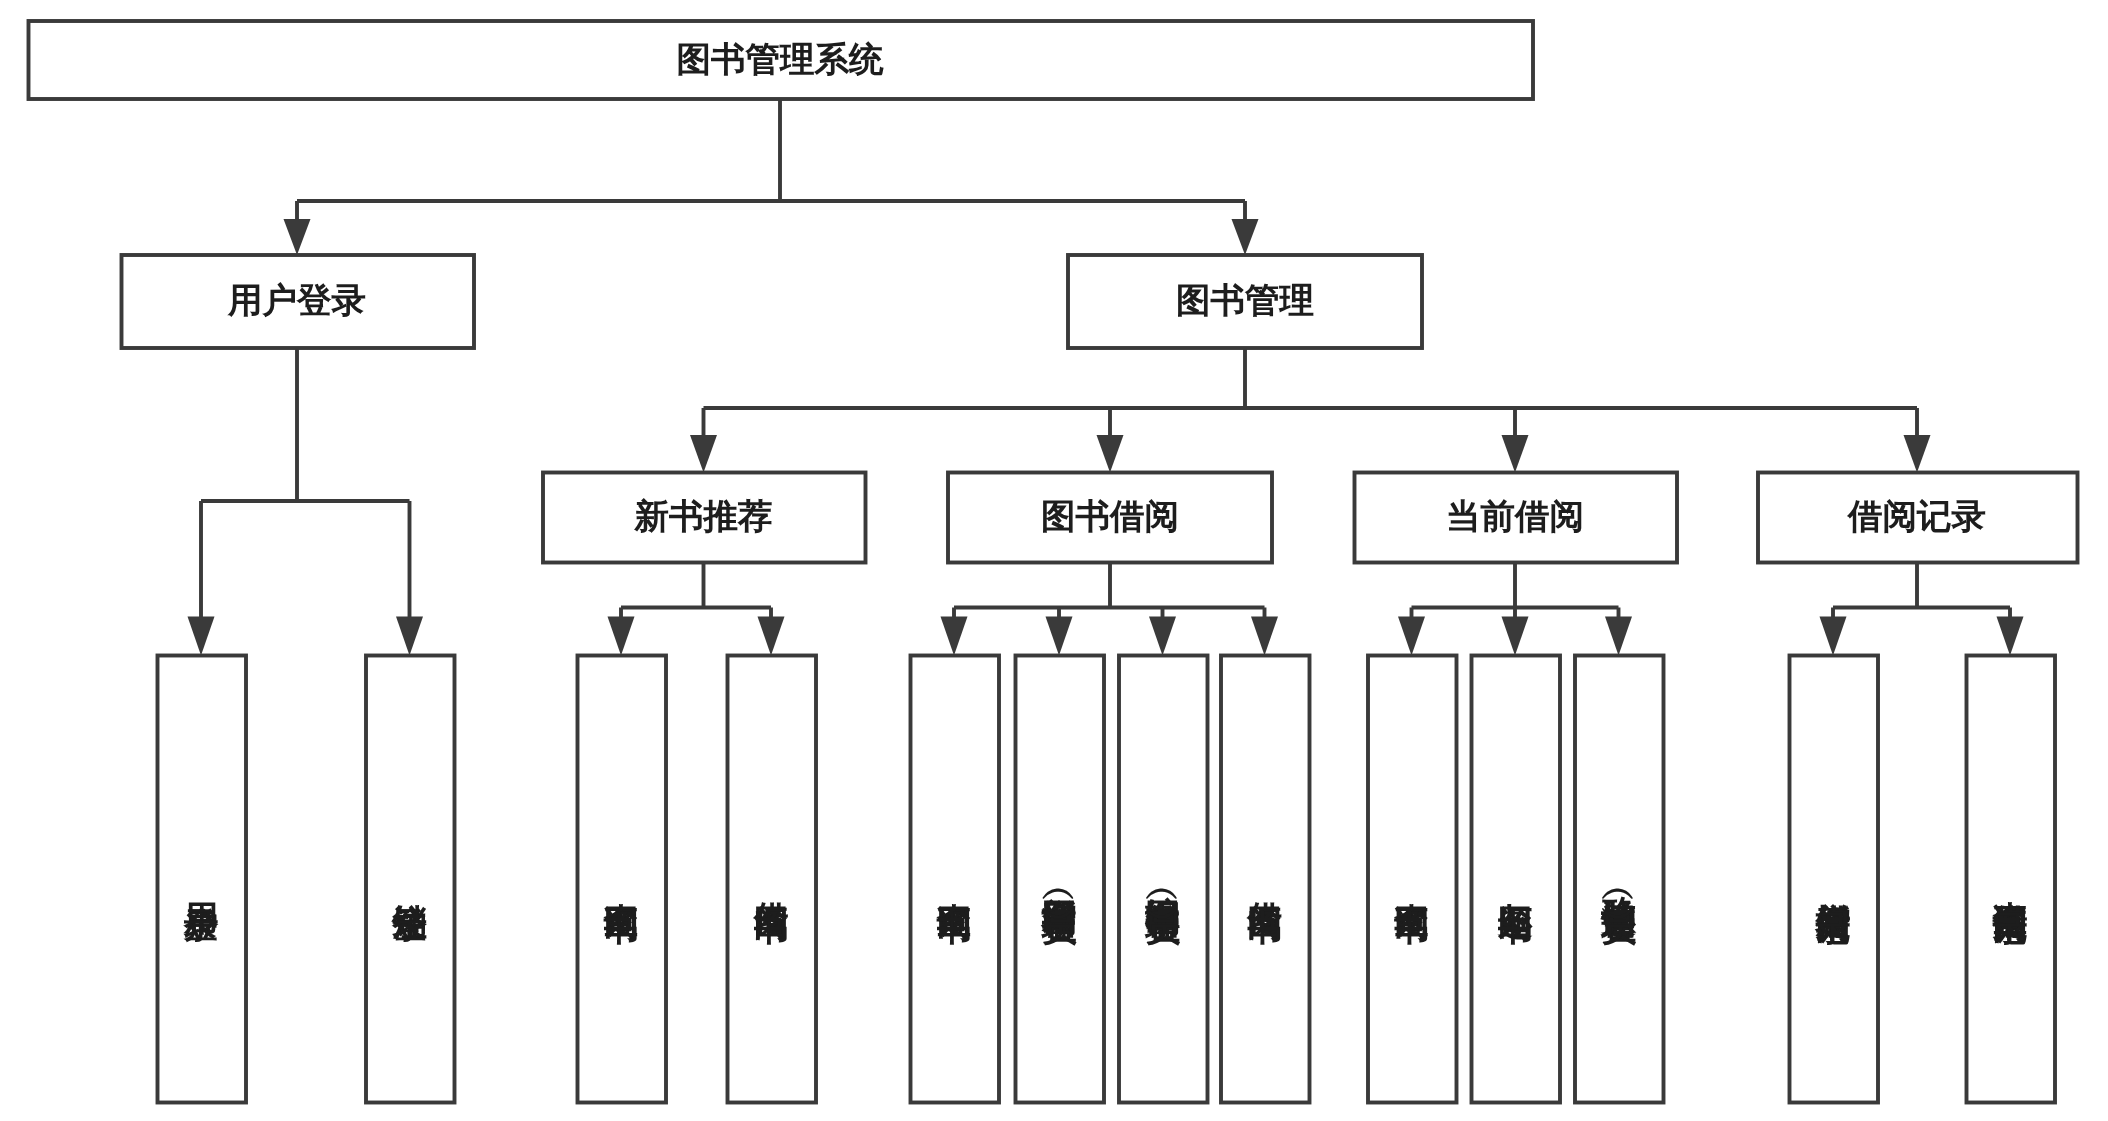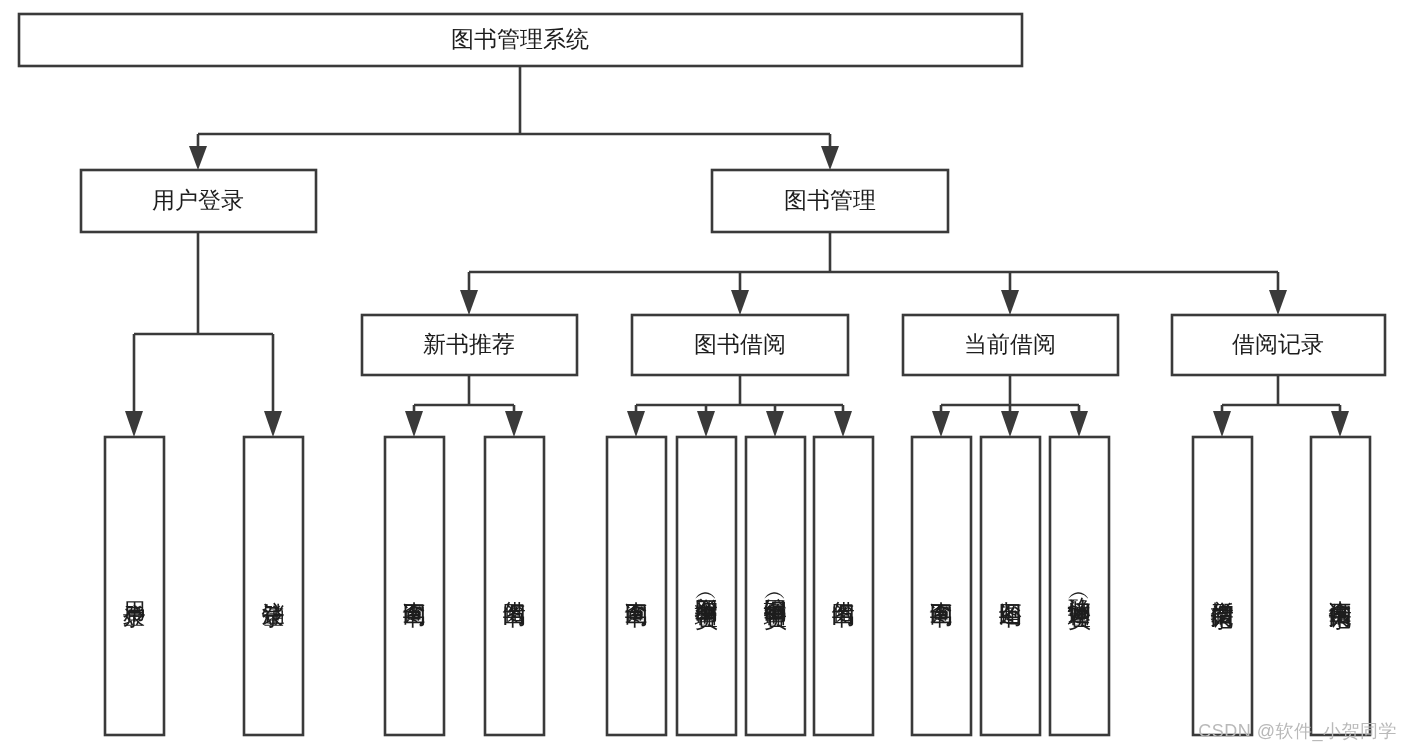--- a/index.html
+++ b/index.html
@@ -13,20 +13,21 @@
     height: 747px;
     font-family: "Liberation Sans", "DejaVu Sans", sans-serif;
     overflow: hidden;
     position: relative;
   }
   #diagram-root {
     position: relative;
     width: 1405px;
     height: 747px;
     background: #ffffff;
+    font-weight: bold;
   }
   svg.diagram-canvas {
     position: absolute;
     left: 0;
     top: 0;
     width: 1405px;
     height: 747px;
     display: block;
   }
   .node-box {
@@ -199,14 +200,13 @@
   <div class="node-label-v" style="left:746px; top:437px; width:59px; height:298px;">编辑图书（管理员）</div>
   <div class="node-label-v" style="left:814px; top:437px; width:59px; height:298px;">借阅图书</div>
 
   <div class="node-label-v" style="left:912px; top:437px; width:59px; height:298px;">查询图书</div>
   <div class="node-label-v" style="left:981px; top:437px; width:59px; height:298px;">归还图书</div>
   <div class="node-label-v" style="left:1050px; top:437px; width:59px; height:298px;">确认归还（管理员）</div>
 
   <div class="node-label-v" style="left:1193px; top:437px; width:59px; height:298px;">新增借阅记录</div>
   <div class="node-label-v" style="left:1311px; top:437px; width:59px; height:298px;">查询借阅记录</div>
 
-  <div class="watermark">CSDN @软件_小贺同学</div>
 </div>
 
 </body></html>

